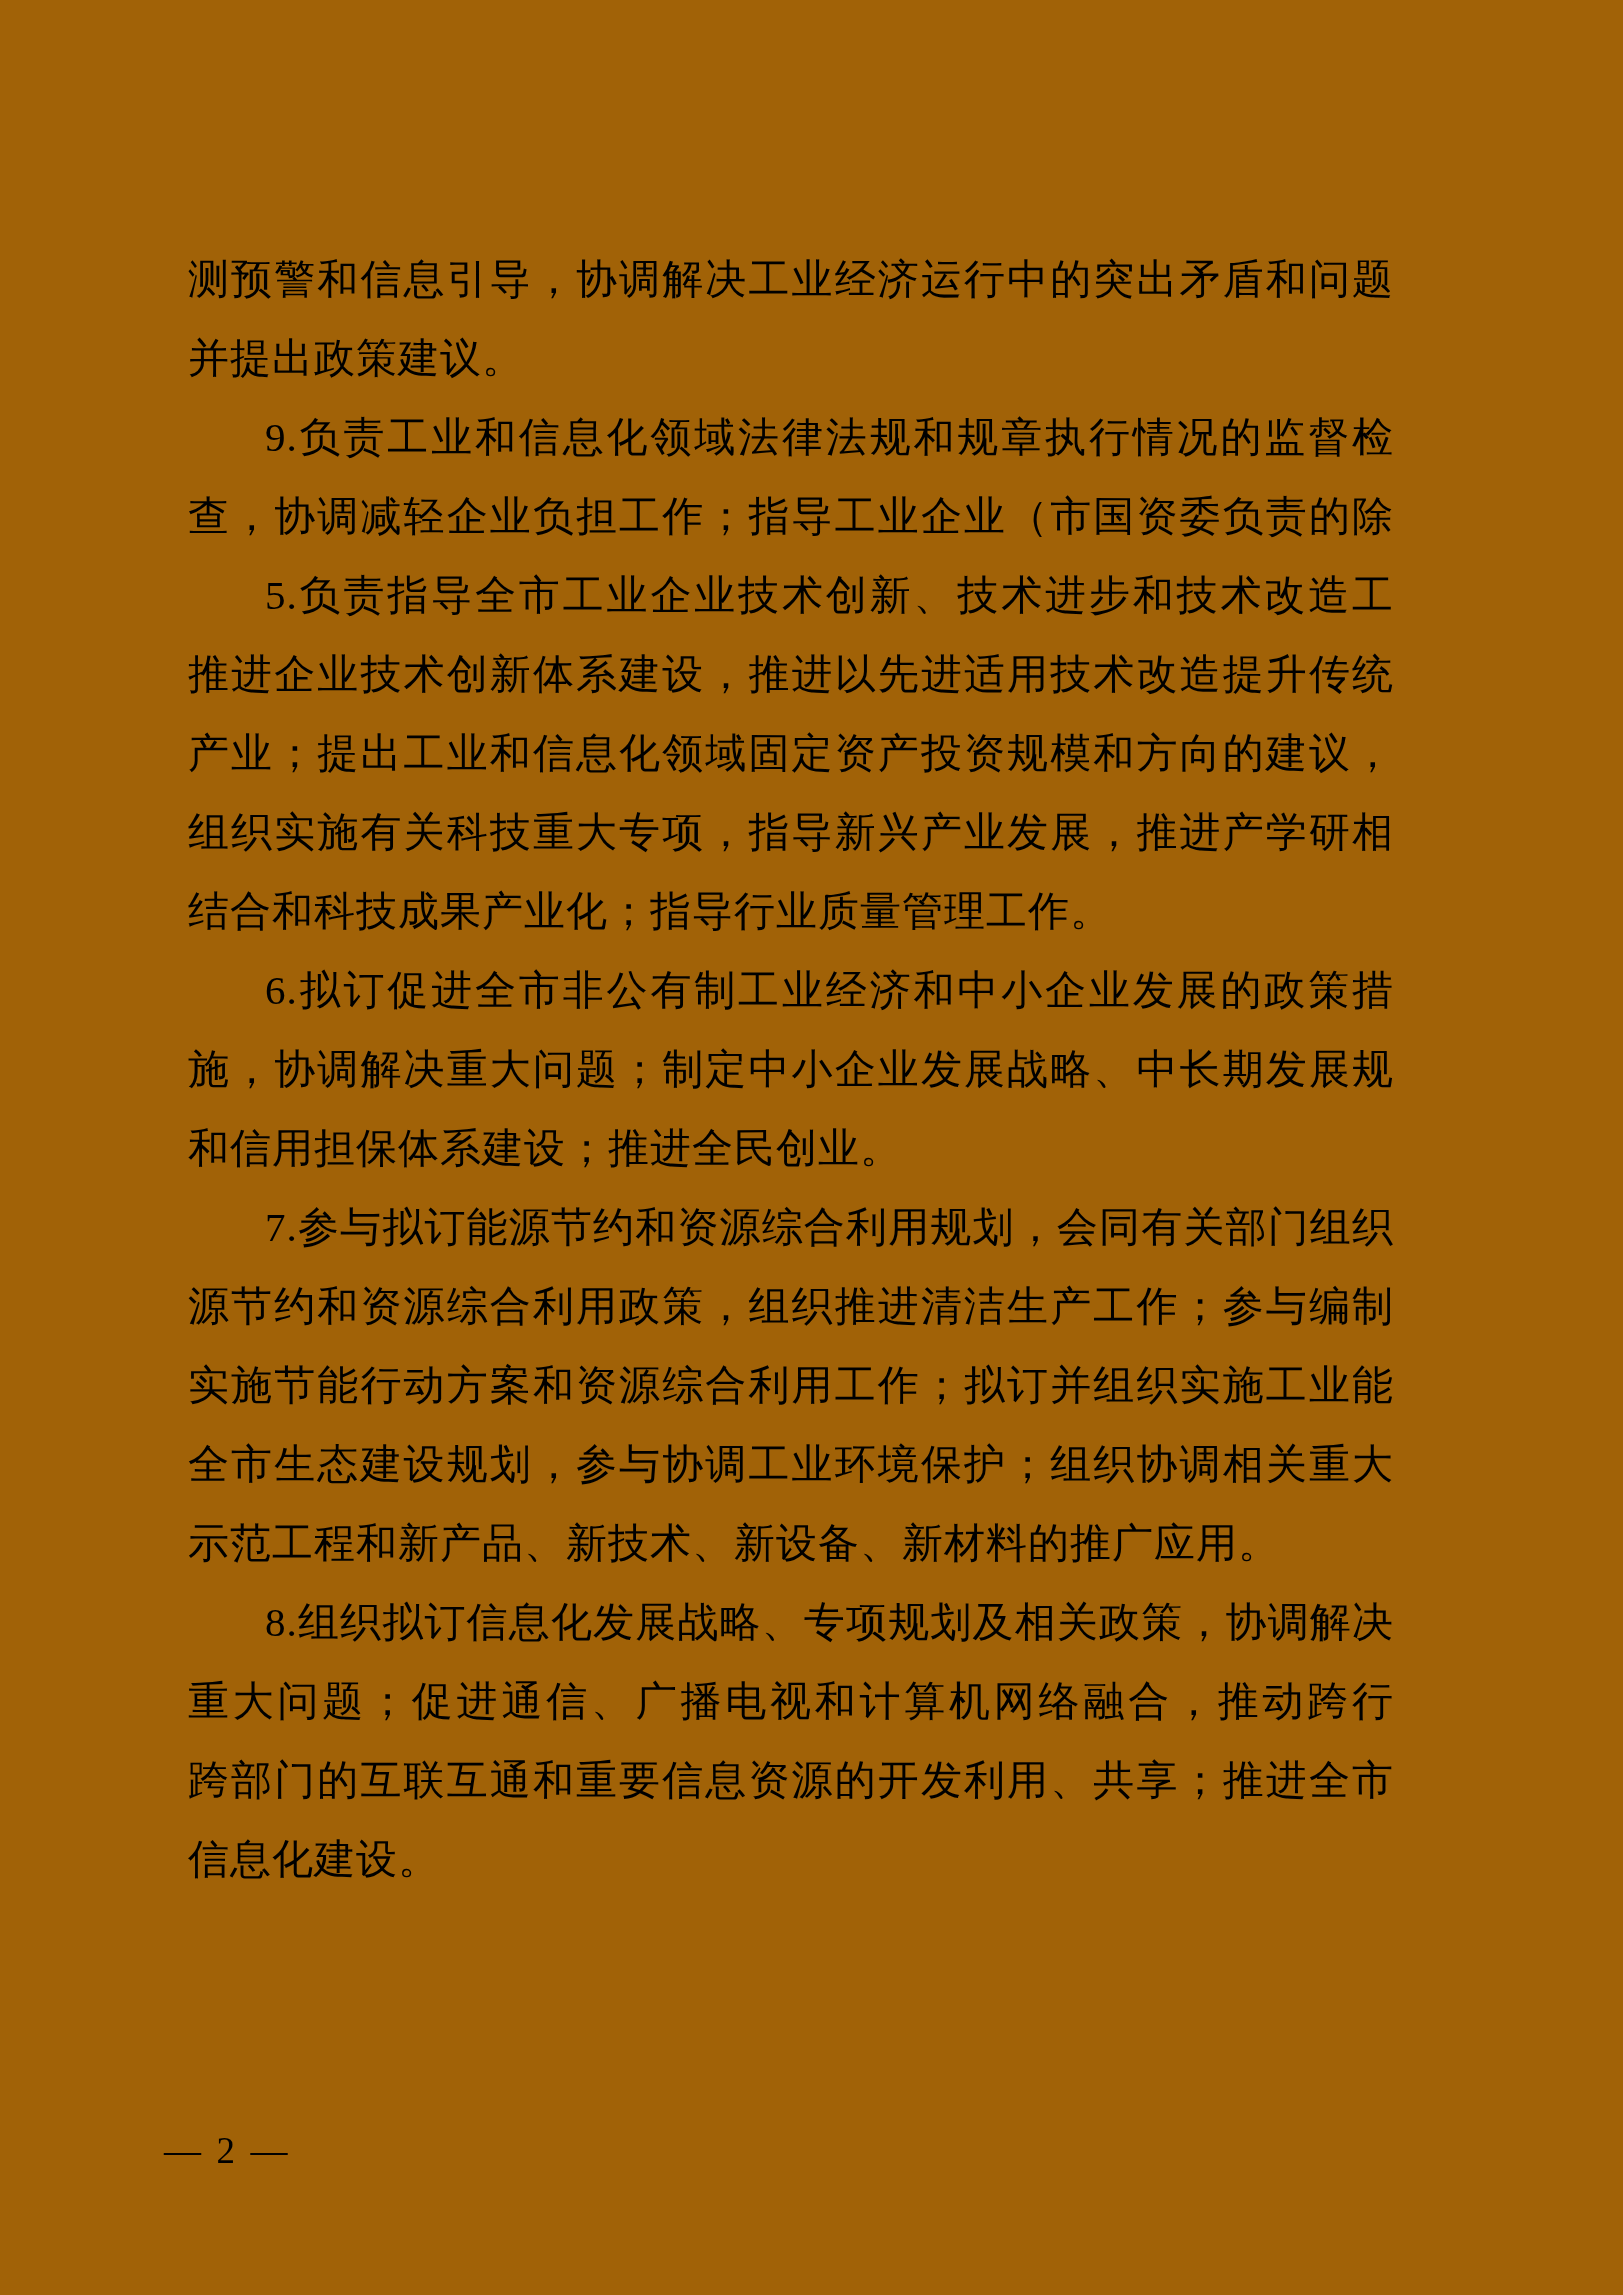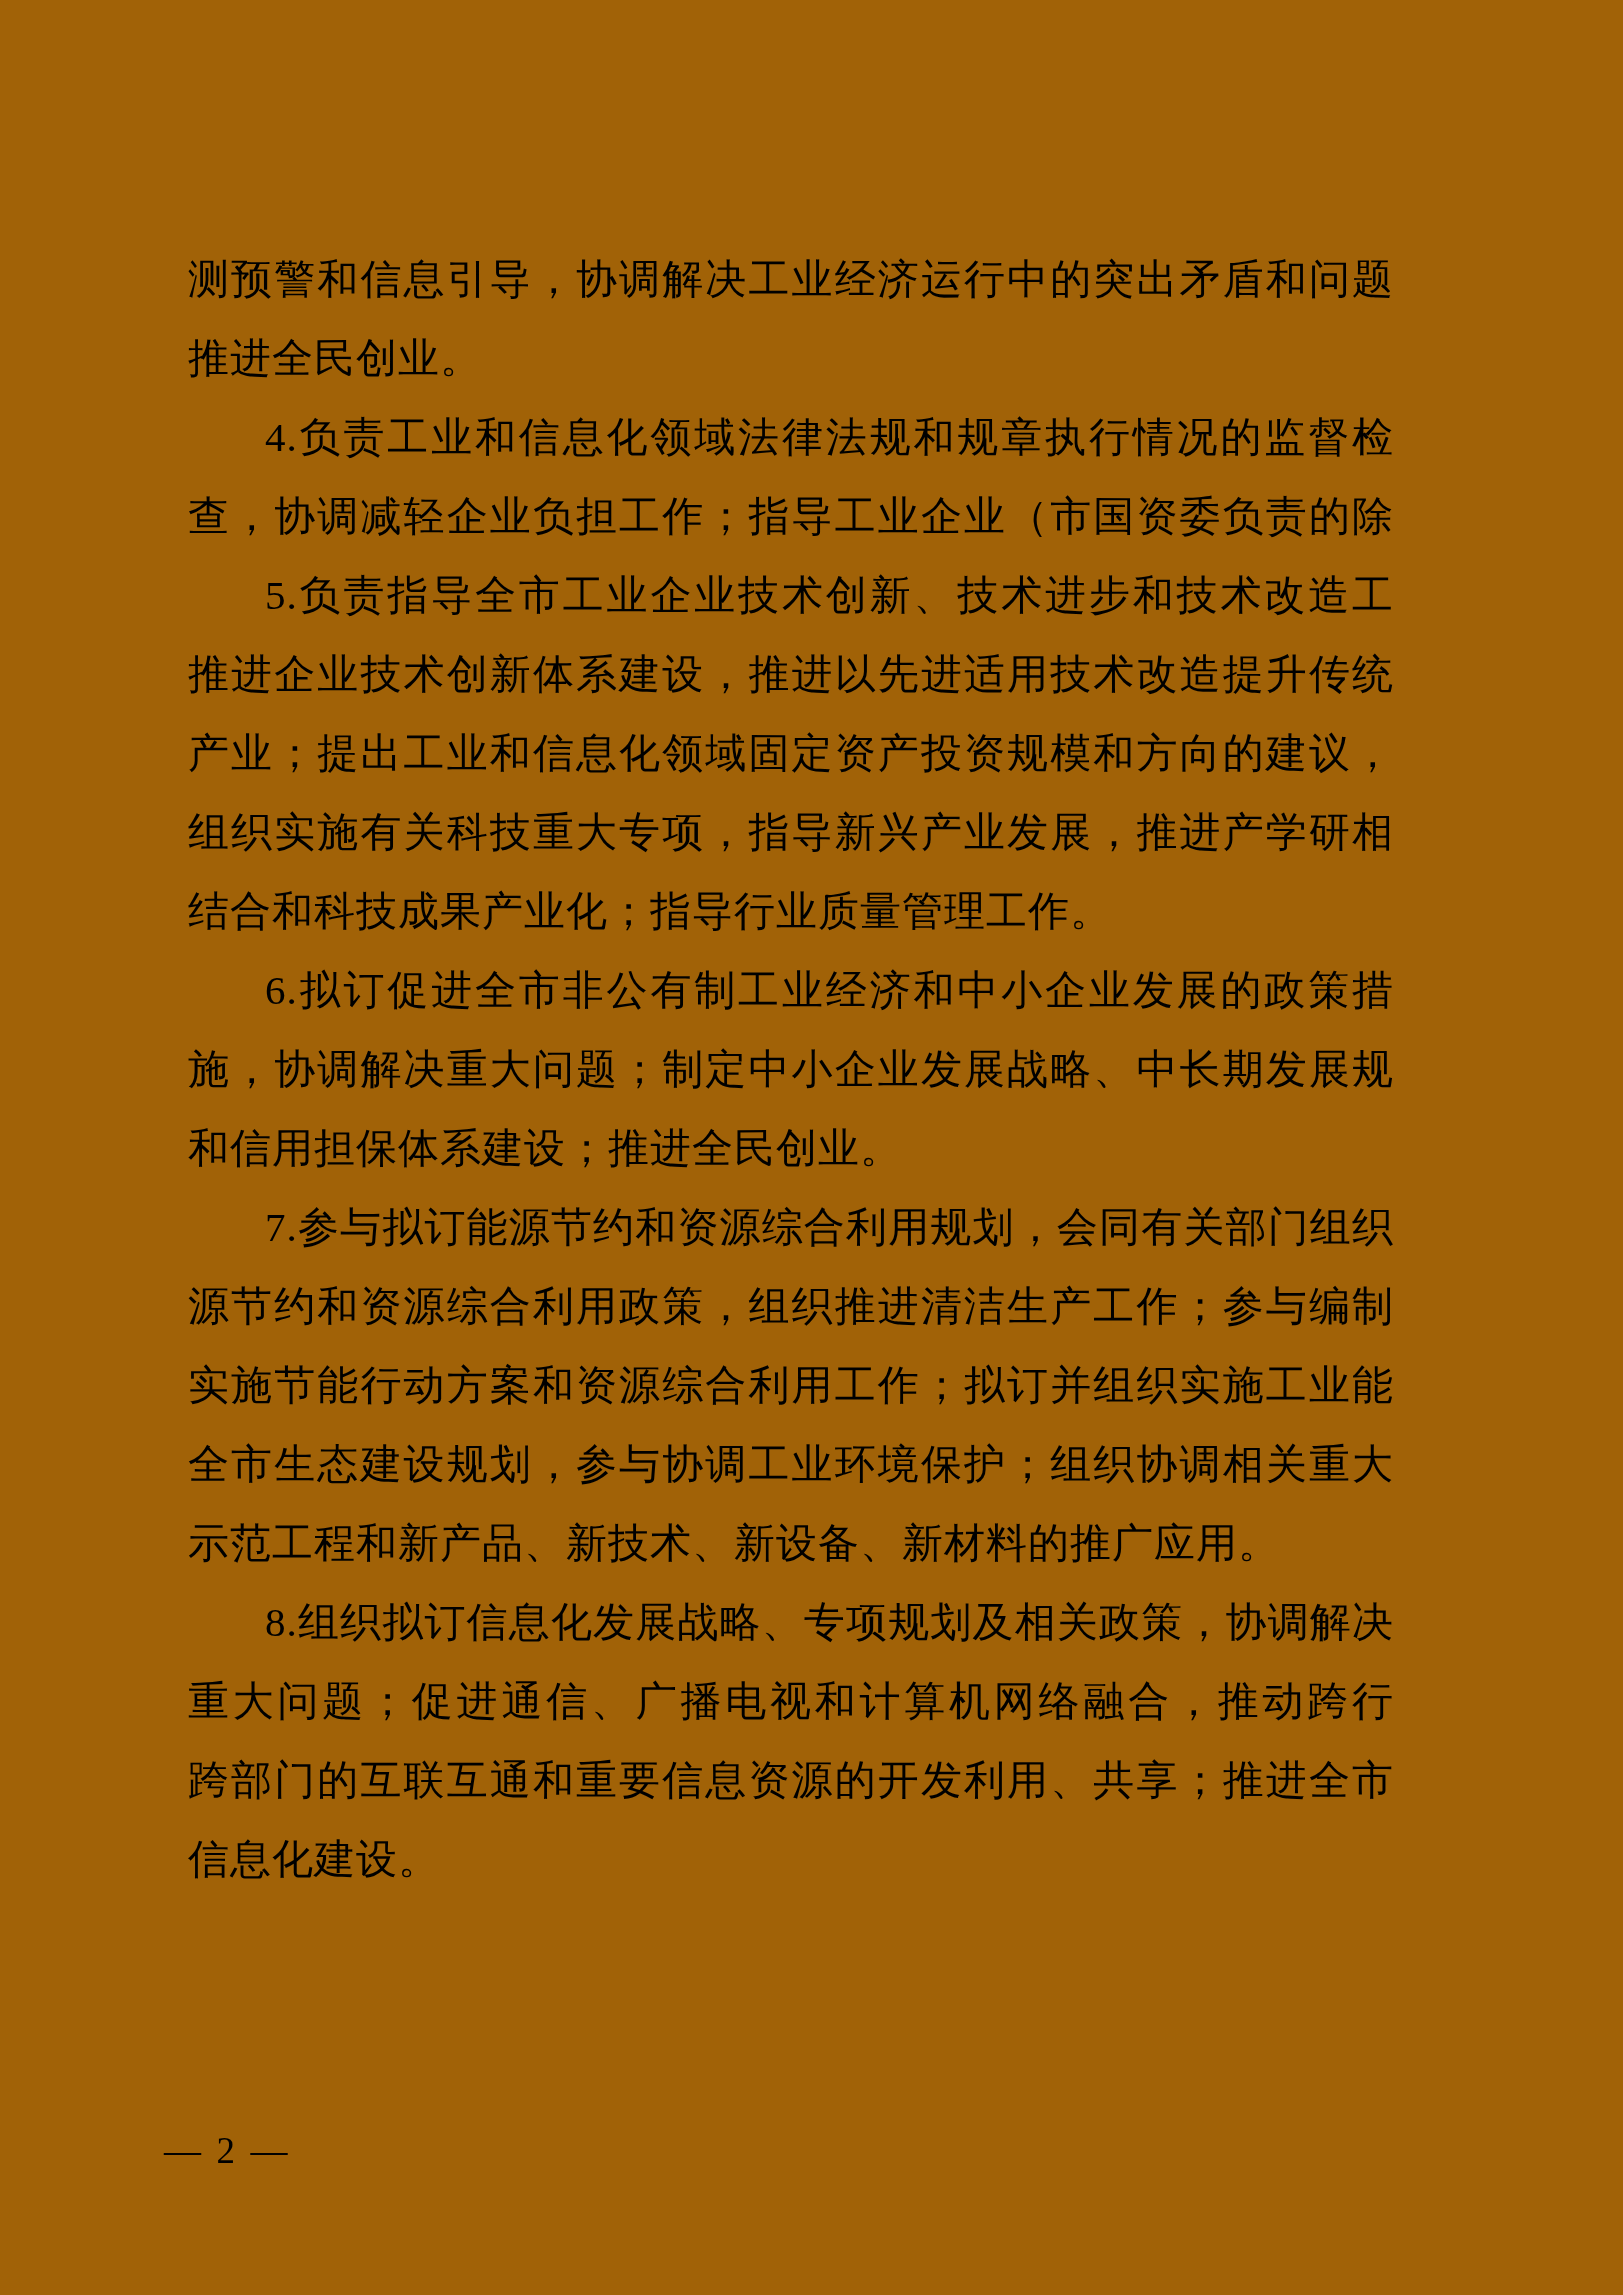--- a/index.html
+++ b/index.html
@@ -54,22 +54,22 @@
     white-space: nowrap;
   }
 </style>
 </head>
 <body>
 
 <div class="page">
 
   <main class="text-block">
     <p class="line jl">测预警和信息引导，协调解决工业经济运行中的突出矛盾和问题</p>
-    <p class="line pl">推进全民创业。</p>
-    <p class="line jl in">4.负责工业和信息化领域法律法规和规章执行情况的监督检</p>
+    <p class="line pl">并提出政策建议。</p>
+    <p class="line jl in">9.负责工业和信息化领域法律法规和规章执行情况的监督检</p>
     <p class="line jl">查，协调减轻企业负担工作；指导工业企业（市国资委负责的除</p>
     <p class="line jl in">5.负责指导全市工业企业技术创新、技术进步和技术改造工作，</p>
     <p class="line jl">推进企业技术创新体系建设，推进以先进适用技术改造提升传统</p>
     <p class="line jl">产业；提出工业和信息化领域固定资产投资规模和方向的建议，</p>
     <p class="line jl">组织实施有关科技重大专项，指导新兴产业发展，推进产学研相</p>
     <p class="line pl">结合和科技成果产业化；指导行业质量管理工作。</p>
     <p class="line jl in">6.拟订促进全市非公有制工业经济和中小企业发展的政策措</p>
     <p class="line jl">施，协调解决重大问题；制定中小企业发展战略、中长期发展规</p>
     <p class="line pl">和信用担保体系建设；推进全民创业。</p>
     <p class="line jl in">7.参与拟订能源节约和资源综合利用规划，会同有关部门组织</p>

